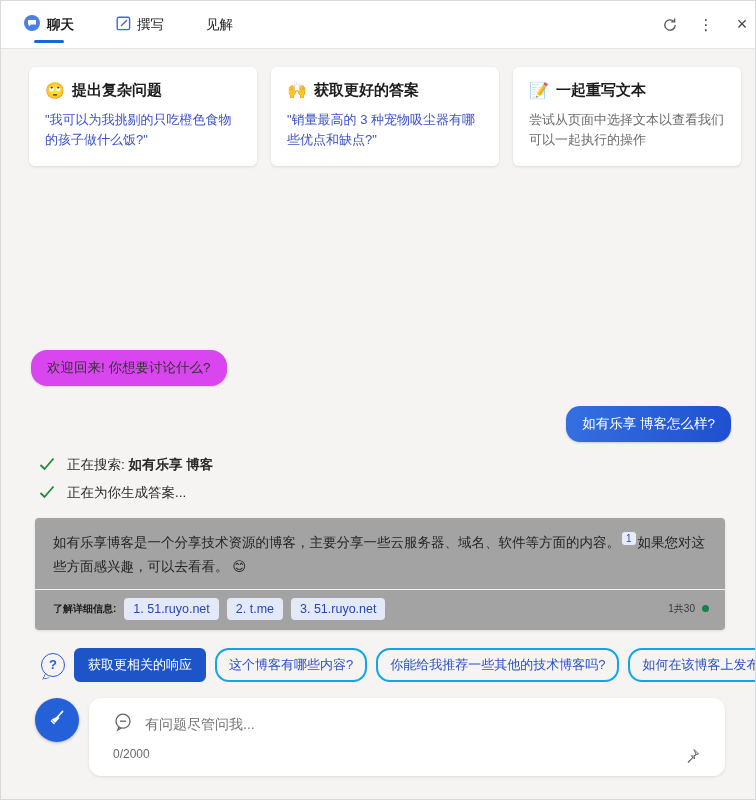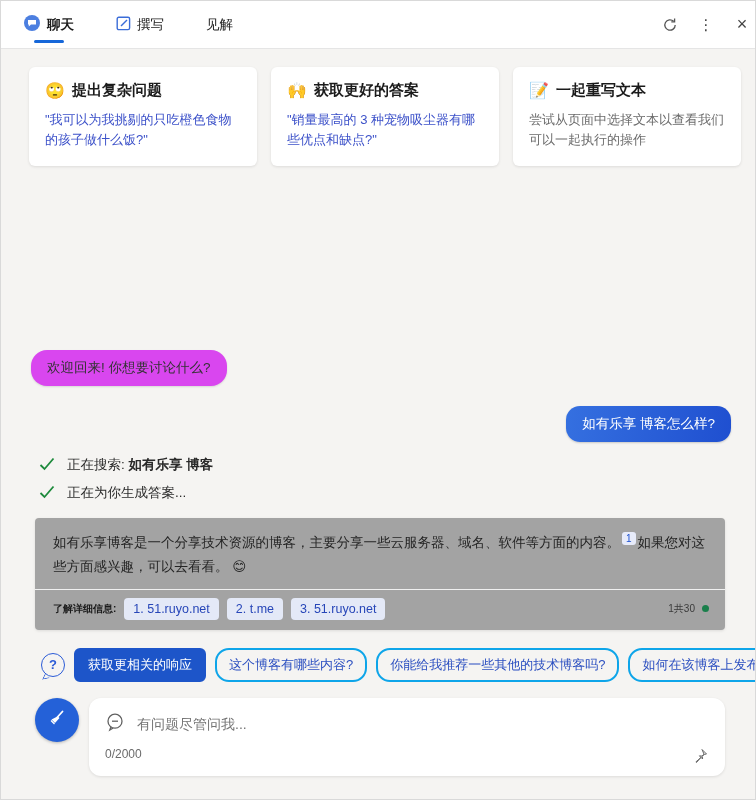--- a/index.html
+++ b/index.html
@@ -53,21 +53,21 @@
   
   .sugs { display:flex; align-items:center; gap:9px; margin:18px 14px 0 40px; }
   .sug-icon { width:24px; height:24px; border:1.6px solid #2b5bd7; border-radius:50%; color:#2b5bd7; font-size:13px; font-weight:700; display:flex; align-items:center; justify-content:center; flex-shrink:0; cursor:pointer; position:relative; }
   .sug-icon:after { content:""; position:absolute; left:2px; bottom:-3px; width:6px; height:6px; background:transparent; border-left:1.6px solid #2b5bd7; border-bottom:1.6px solid #2b5bd7; transform:skew(-35deg,0deg) rotate(-12deg); clip-path:polygon(0 0,100% 100%,0 100%); }
   .chip { font-size:13px; padding:6px 12px; border-radius:14px; border:2px solid #0ea5e9; color:#2b4fc0; background:transparent; cursor:pointer; white-space:nowrap; }
   .chip.primary { background:#1d55c9; color:#fff; border-color:#1d55c9; border-radius:6px; }
 
   
   .composer { display:flex; align-items:flex-start; gap:10px; margin:16px 30px 0 34px; }
   .new-topic { width:44px; height:44px; border-radius:50%; background:#2461d8; display:flex; align-items:center; justify-content:center; flex-shrink:0; cursor:pointer; box-shadow:0 1px 3px rgba(0,0,0,.25); }
-  .input-card { flex:1; background:#fff; border-radius:12px; box-shadow:0 1px 3px rgba(0,0,0,.10); padding:14px 16px 12px; height:78px; display:flex; flex-direction:column; justify-content:space-between; }
+  .input-card { flex:1; background:#fff; border-radius:12px; box-shadow:0 1px 3px rgba(0,0,0,.10); padding:14px 24px 12px; height:78px; display:flex; flex-direction:column; justify-content:space-between; }
   .input-row { display:flex; align-items:center; gap:12px; }
   .input-row input { border:none; outline:none; flex:1; font-size:14px; color:#333; background:transparent; font-family:inherit; }
   .input-row input::placeholder { color:#757575; }
   .input-foot { display:flex; align-items:flex-start; }
   .char-count { font-size:12px; color:#6b6b6b; }
   .send-wrap { margin-left:auto; cursor:pointer; display:flex; }
 </style>
 </head>
 <body>
 

